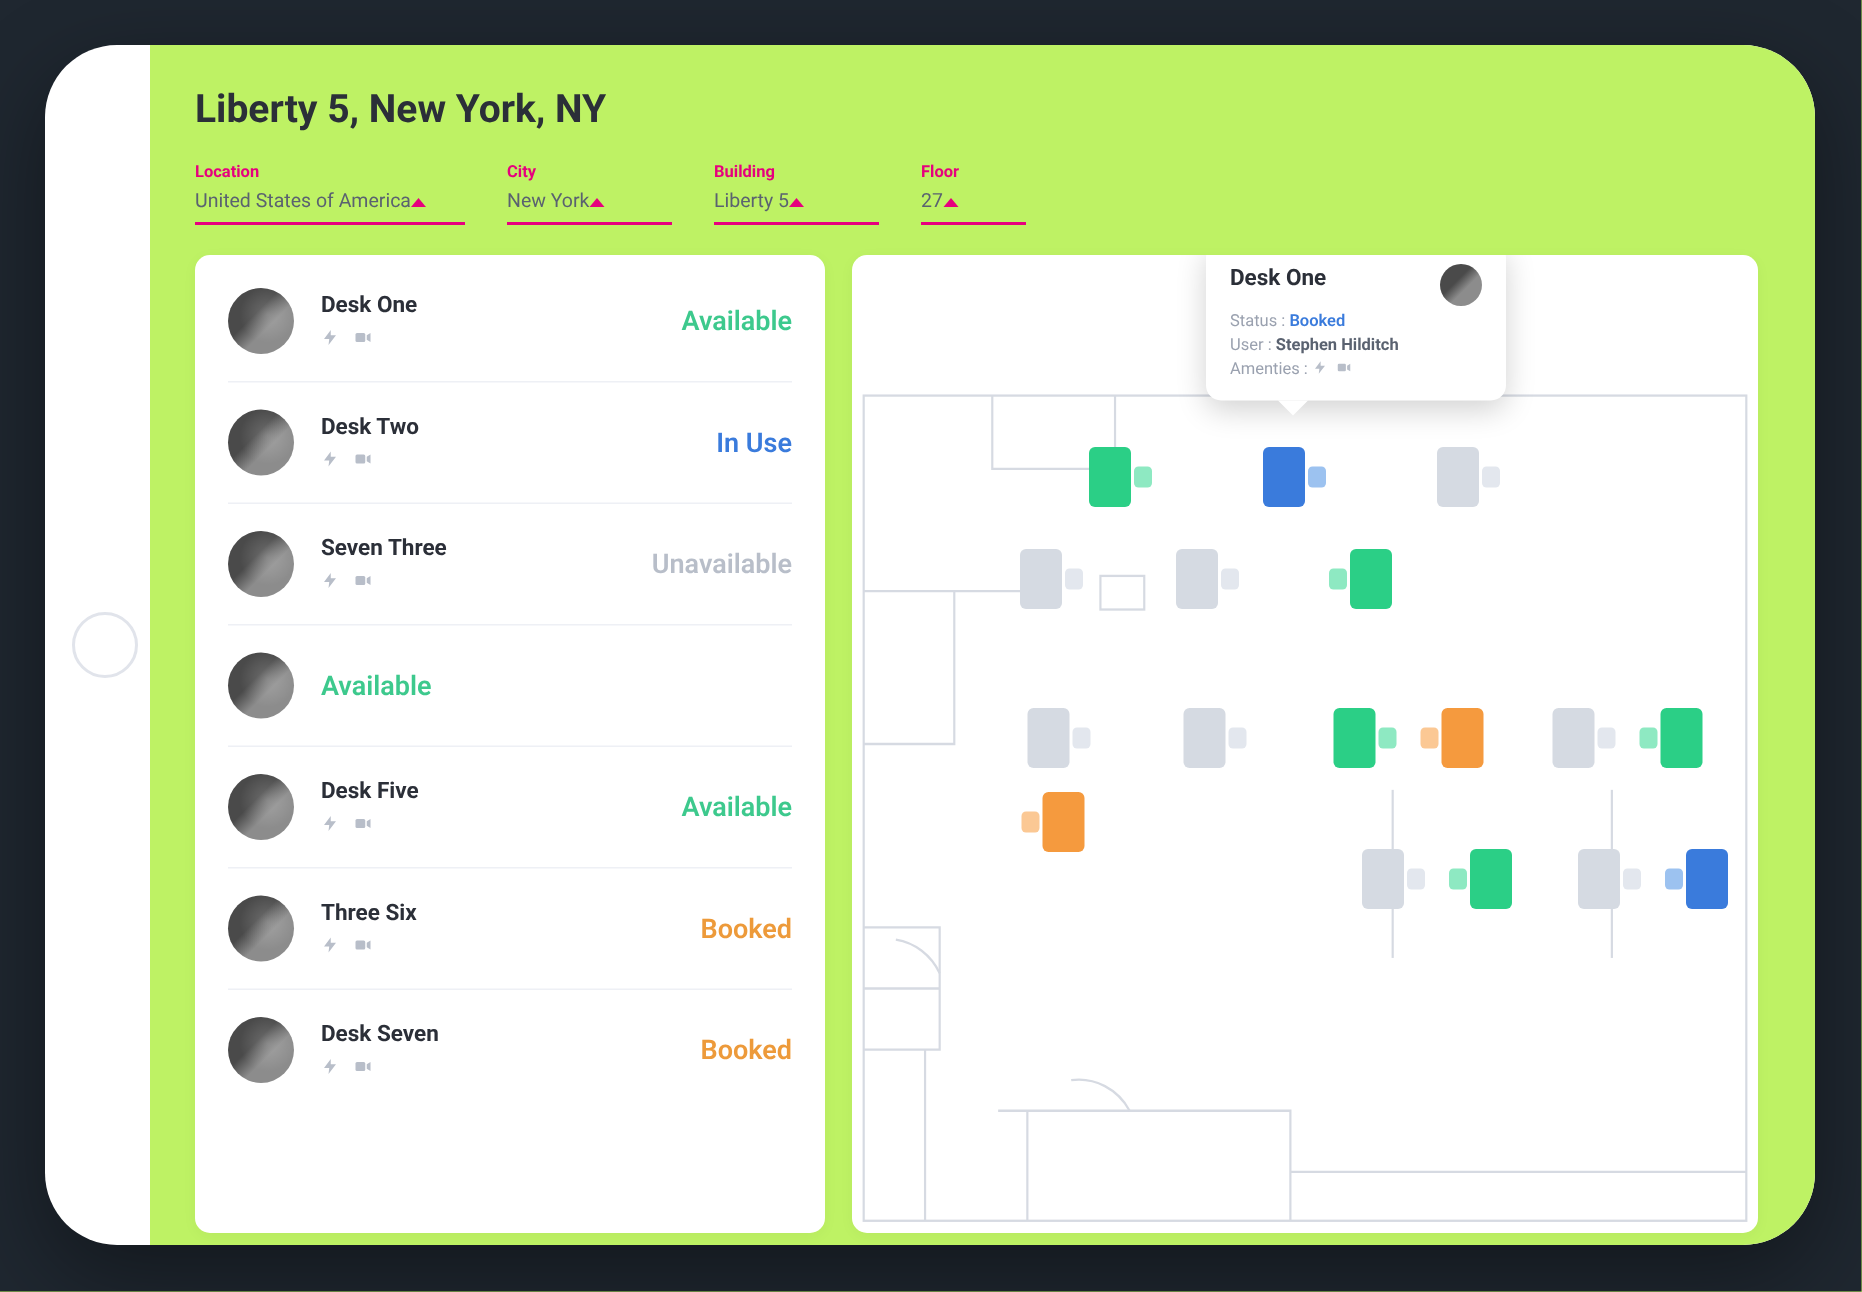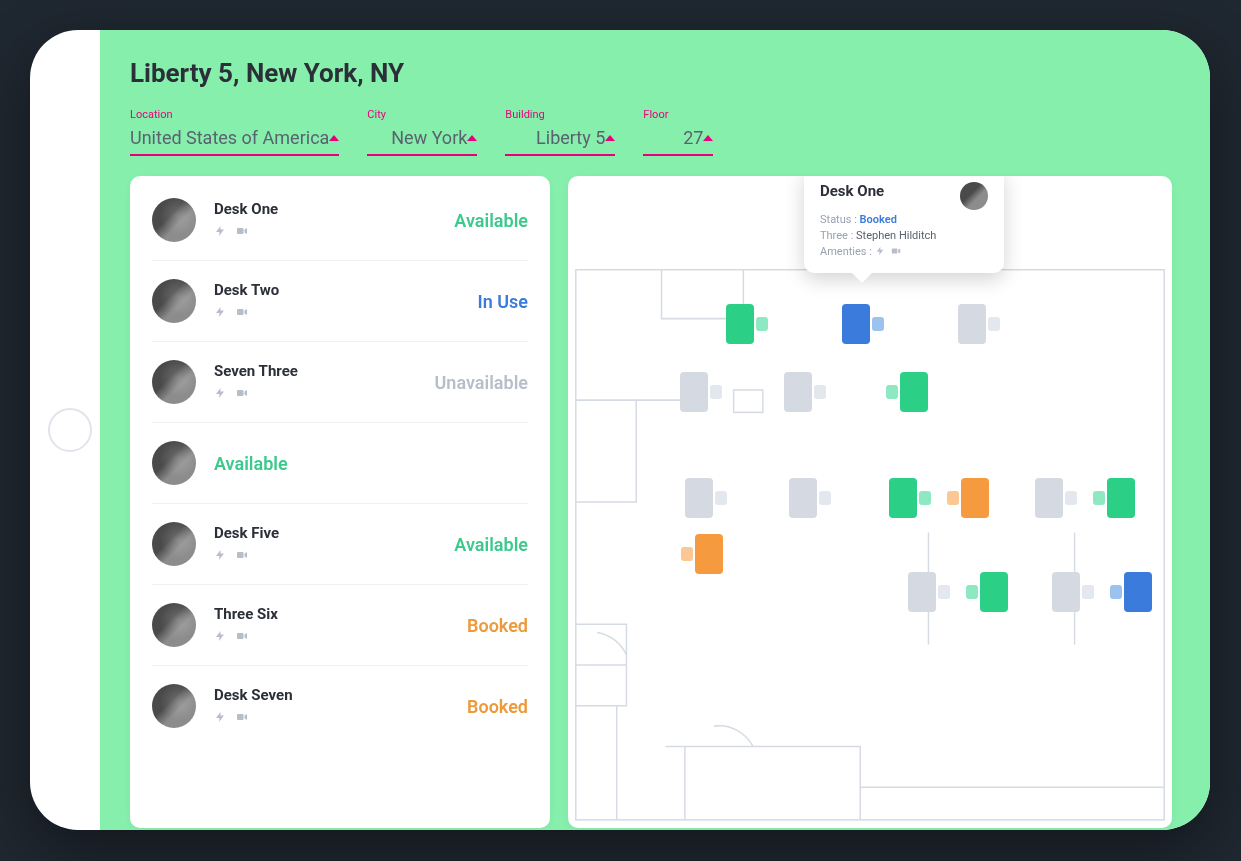--- a/index.html
+++ b/index.html
@@ -1,29 +1,29 @@
 <!DOCTYPE html>
 <html><head>
 <meta charset="utf-8">
 <style>
 *{box-sizing:border-box;margin:0;padding:0;font-family:-apple-system,BlinkMacSystemFont,"Segoe UI",Roboto,sans-serif}
 body{background:#1f2730;width:1241px;height:861px;overflow:hidden;position:relative}
 .tablet{position:absolute;left:30px;top:30px;width:1180px;height:800px;background:#fff;border-radius:48px;box-shadow:0 20px 60px rgba(0,0,0,.4);display:flex;overflow:hidden}
 .home-btn{position:absolute;left:18px;top:50%;transform:translateY(-50%);width:44px;height:44px;border:2px solid #e1e4eb;border-radius:50%;background:#fff}
 .notch{position:absolute;right:-4px;top:-4px;width:34px;height:34px;background:#1f2730;clip-path:polygon(100% 0,0 0,100% 100%)}
 .scrollbar{position:absolute;right:8px;top:50%;transform:translateY(-50%);width:7px;height:90px;background:#d8dde6;border-radius:4px}
-.app{flex:1;margin-left:70px;background:#86efac;height:100%;overflow:hidden;padding:28px 38px 0 30px;position:relative}
+.app{flex:1;margin-left:70px;background:#bef264;height:100%;overflow:hidden;padding:28px 38px 0 30px;position:relative}
 .title{font-size:26px;font-weight:700;color:#2b2f38;margin-bottom:20px}
 .filters{display:flex;gap:28px;margin-bottom:20px}
 .filter{display:flex;flex-direction:column;min-width:70px}
 .filter.loc{min-width:180px}
 .filter.city{min-width:110px}
 .filter.bld{min-width:110px}
-.f-label{font-size:11px;font-weight:400;color:#e6007e;margin-bottom:6px}
-.f-value{display:flex;justify-content:flex-end;align-items:center;font-size:18px;color:#5a6270;padding-bottom:6px;border-bottom:2px solid #e6007e;cursor:pointer}
+.f-label{font-size:11px;font-weight:700;color:#e6007e;margin-bottom:6px}
+.f-value{display:flex;justify-content:flex-start;align-items:center;font-size:13px;color:#5a6270;padding-bottom:6px;border-bottom:2px solid #e6007e;cursor:pointer}
 .caret{width:0;height:0;border-left:5px solid transparent;border-right:5px solid transparent;border-bottom:6px solid #e6007e}
 .content{display:flex;gap:18px;height:calc(100% - 120px)}
 .list{width:420px;background:#fff;border-radius:10px;box-shadow:0 2px 10px rgba(0,0,0,.04);padding:4px 22px;overflow:hidden}
 .row{display:flex;align-items:center;padding:18px 0;border-bottom:1px solid #eef0f5;cursor:pointer}
 .row:last-child{border-bottom:none}
 .thumb{width:44px;height:44px;border-radius:50%;background:linear-gradient(135deg,#4a4a4a 40%,#8c8c8c 60%);flex-shrink:0;margin-right:18px;position:relative;overflow:hidden}
 .thumb::after{content:"";position:absolute;inset:0;background:radial-gradient(circle at 60% 40%,rgba(255,255,255,.2),transparent 50%)}
 .r-main{flex:1}
 .r-name{font-size:15px;font-weight:700;color:#2b2f38;margin-bottom:4px}
 .r-icons{display:flex;gap:8px;align-items:center;color:#b8bec9}
@@ -52,21 +52,21 @@
 .desk.h .chair{top:13px}
 .desk.h.right .chair{left:30px}
 .desk.h.left .chair{left:-14px}
 
 .tooltip{position:absolute;top:-8px;left:236px;width:200px;background:#fff;border-radius:10px;box-shadow:0 6px 20px rgba(0,0,0,.18);padding:14px 16px;z-index:5}
 .tooltip::after{content:"";position:absolute;bottom:-10px;left:48px;width:0;height:0;border-left:10px solid transparent;border-right:10px solid transparent;border-top:10px solid #fff}
 .tt-head{display:flex;justify-content:space-between;align-items:flex-start}
 .tt-title{font-size:15px;font-weight:700;color:#2b2f38;margin-bottom:6px}
 .tt-av{width:28px;height:28px;border-radius:50%;background:linear-gradient(135deg,#4a4a4a 40%,#8c8c8c 60%)}
 .tt-line{font-size:11px;color:#9aa1af;margin-top:3px}
-.tt-line b{color:#5a6270;font-weight:400}
+.tt-line b{color:#5a6270;font-weight:700}
 .tt-booked{color:#3a7bdc;font-weight:600}
 .tt-am{display:inline-flex;gap:5px;color:#b8bec9;vertical-align:middle}
 </style>
 </head>
 <body>
 
 <div class="tablet">
   <div class="home-btn"></div>
   <div class="notch"></div>
   <div class="scrollbar"></div>
@@ -308,21 +308,21 @@
             <div>
               <div class="tt-title">Desk One</div>
             </div>
             <div class="tt-av"></div>
           </div>
           <div class="tt-line">
             <span>Status :</span>
             <span class="tt-booked">Booked</span>
           </div>
           <div class="tt-line">
-            <span>Three :</span>
+            <span>User :</span>
             <b>Stephen Hilditch</b>
           </div>
           <div class="tt-line">
             <span>Amenties :</span>
             <span class="tt-am">
               <span><svg width="10" height="10" viewBox="0 0 24 24" fill="currentColor">
                     <path d="M13 2 L4 14 L11 14 L10 22 L20 9 L13 9 Z"></path>
                   </svg></span>
               <span><svg width="12" height="10" viewBox="0 0 24 24" fill="currentColor">
                     <rect x="2" y="6" width="13" height="12" rx="2"></rect>

